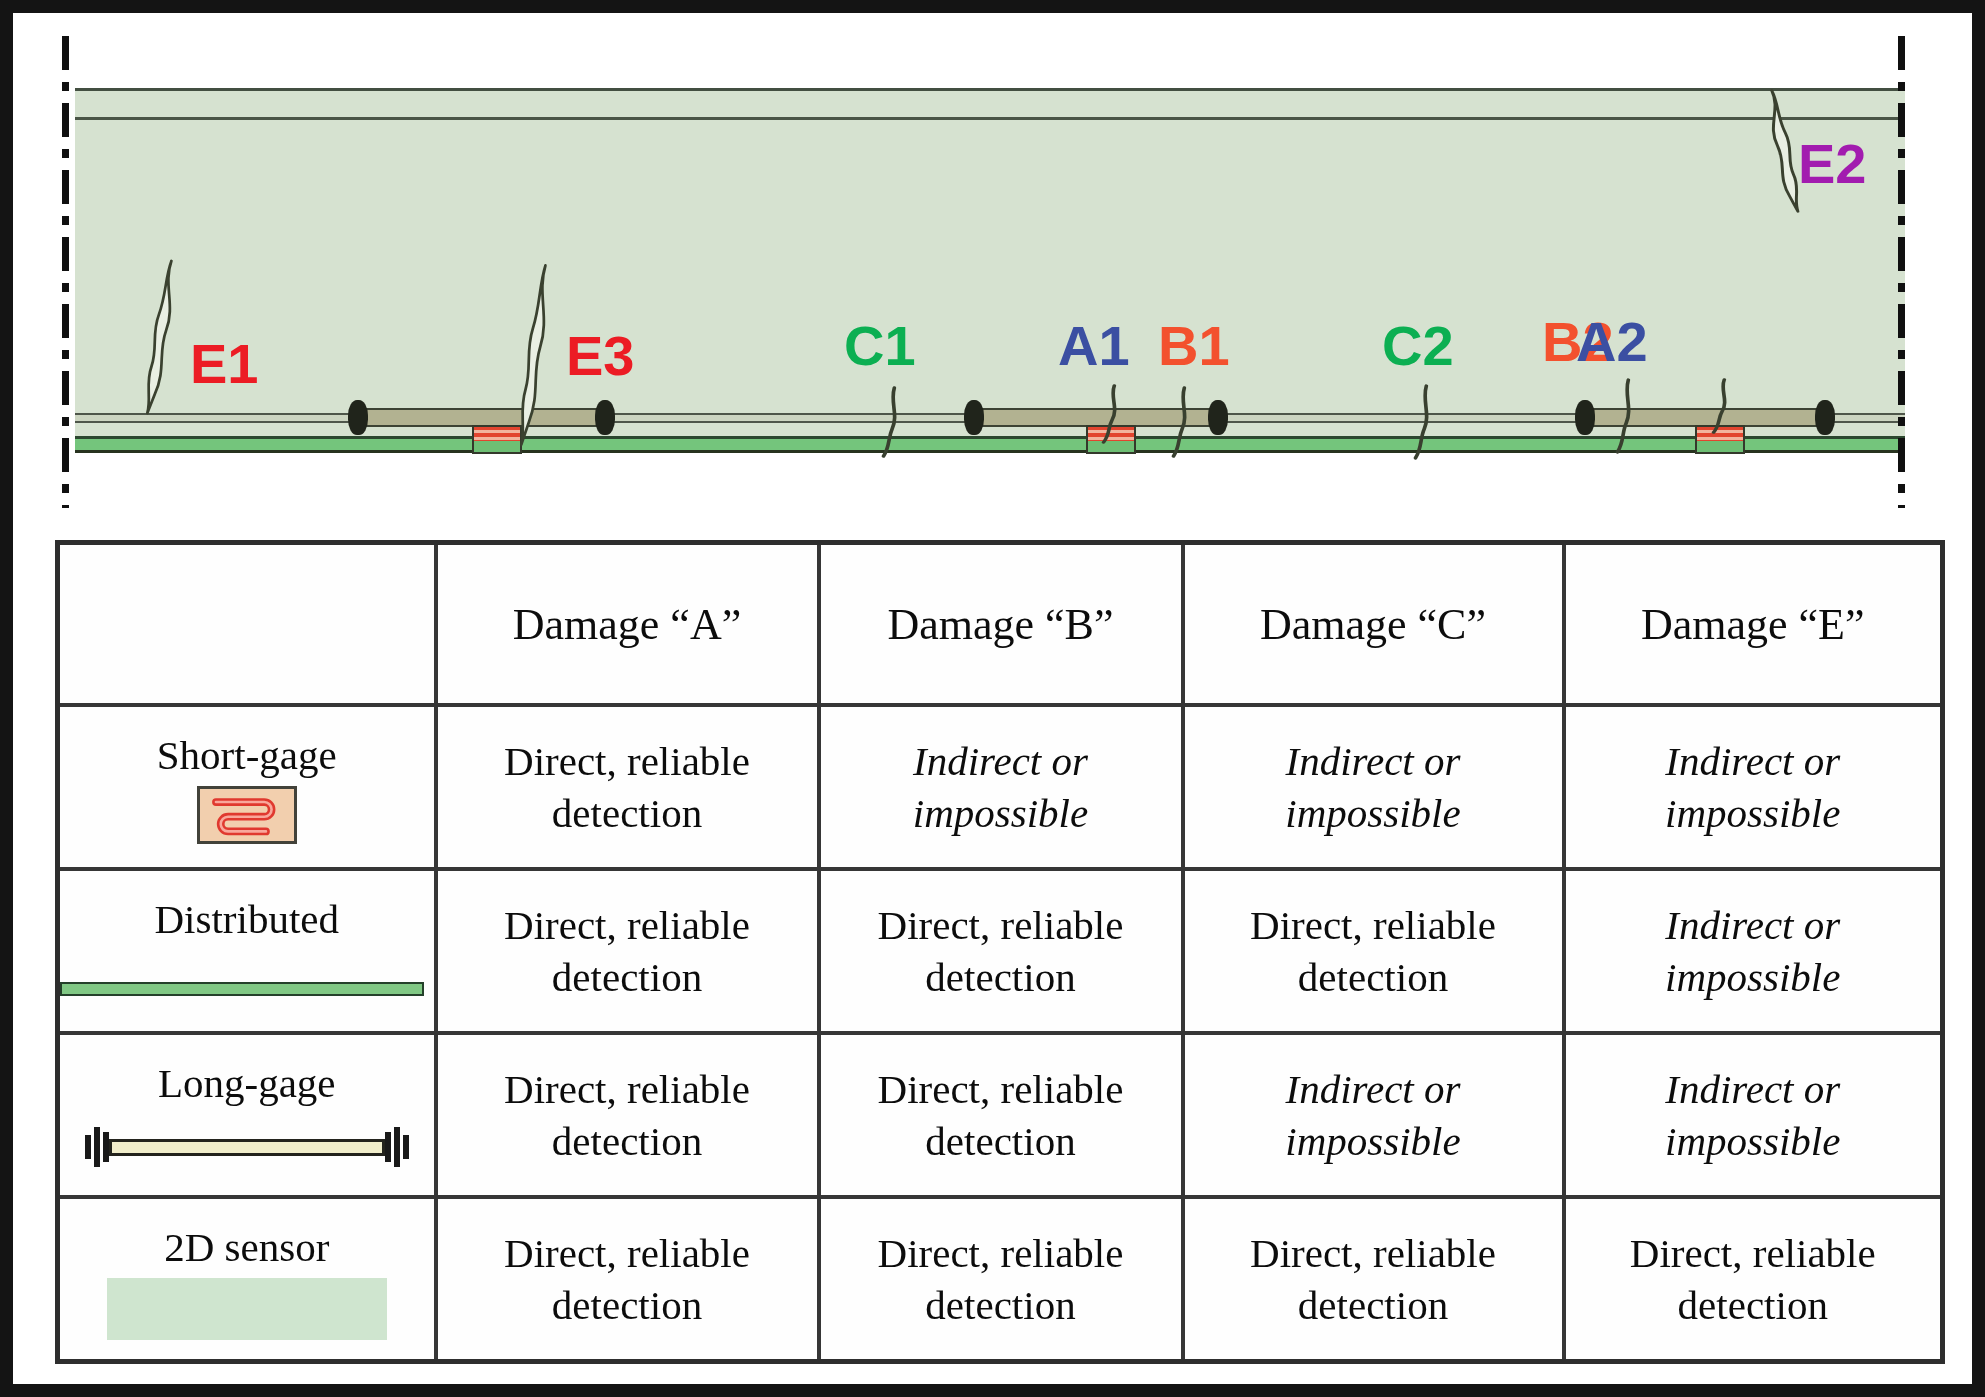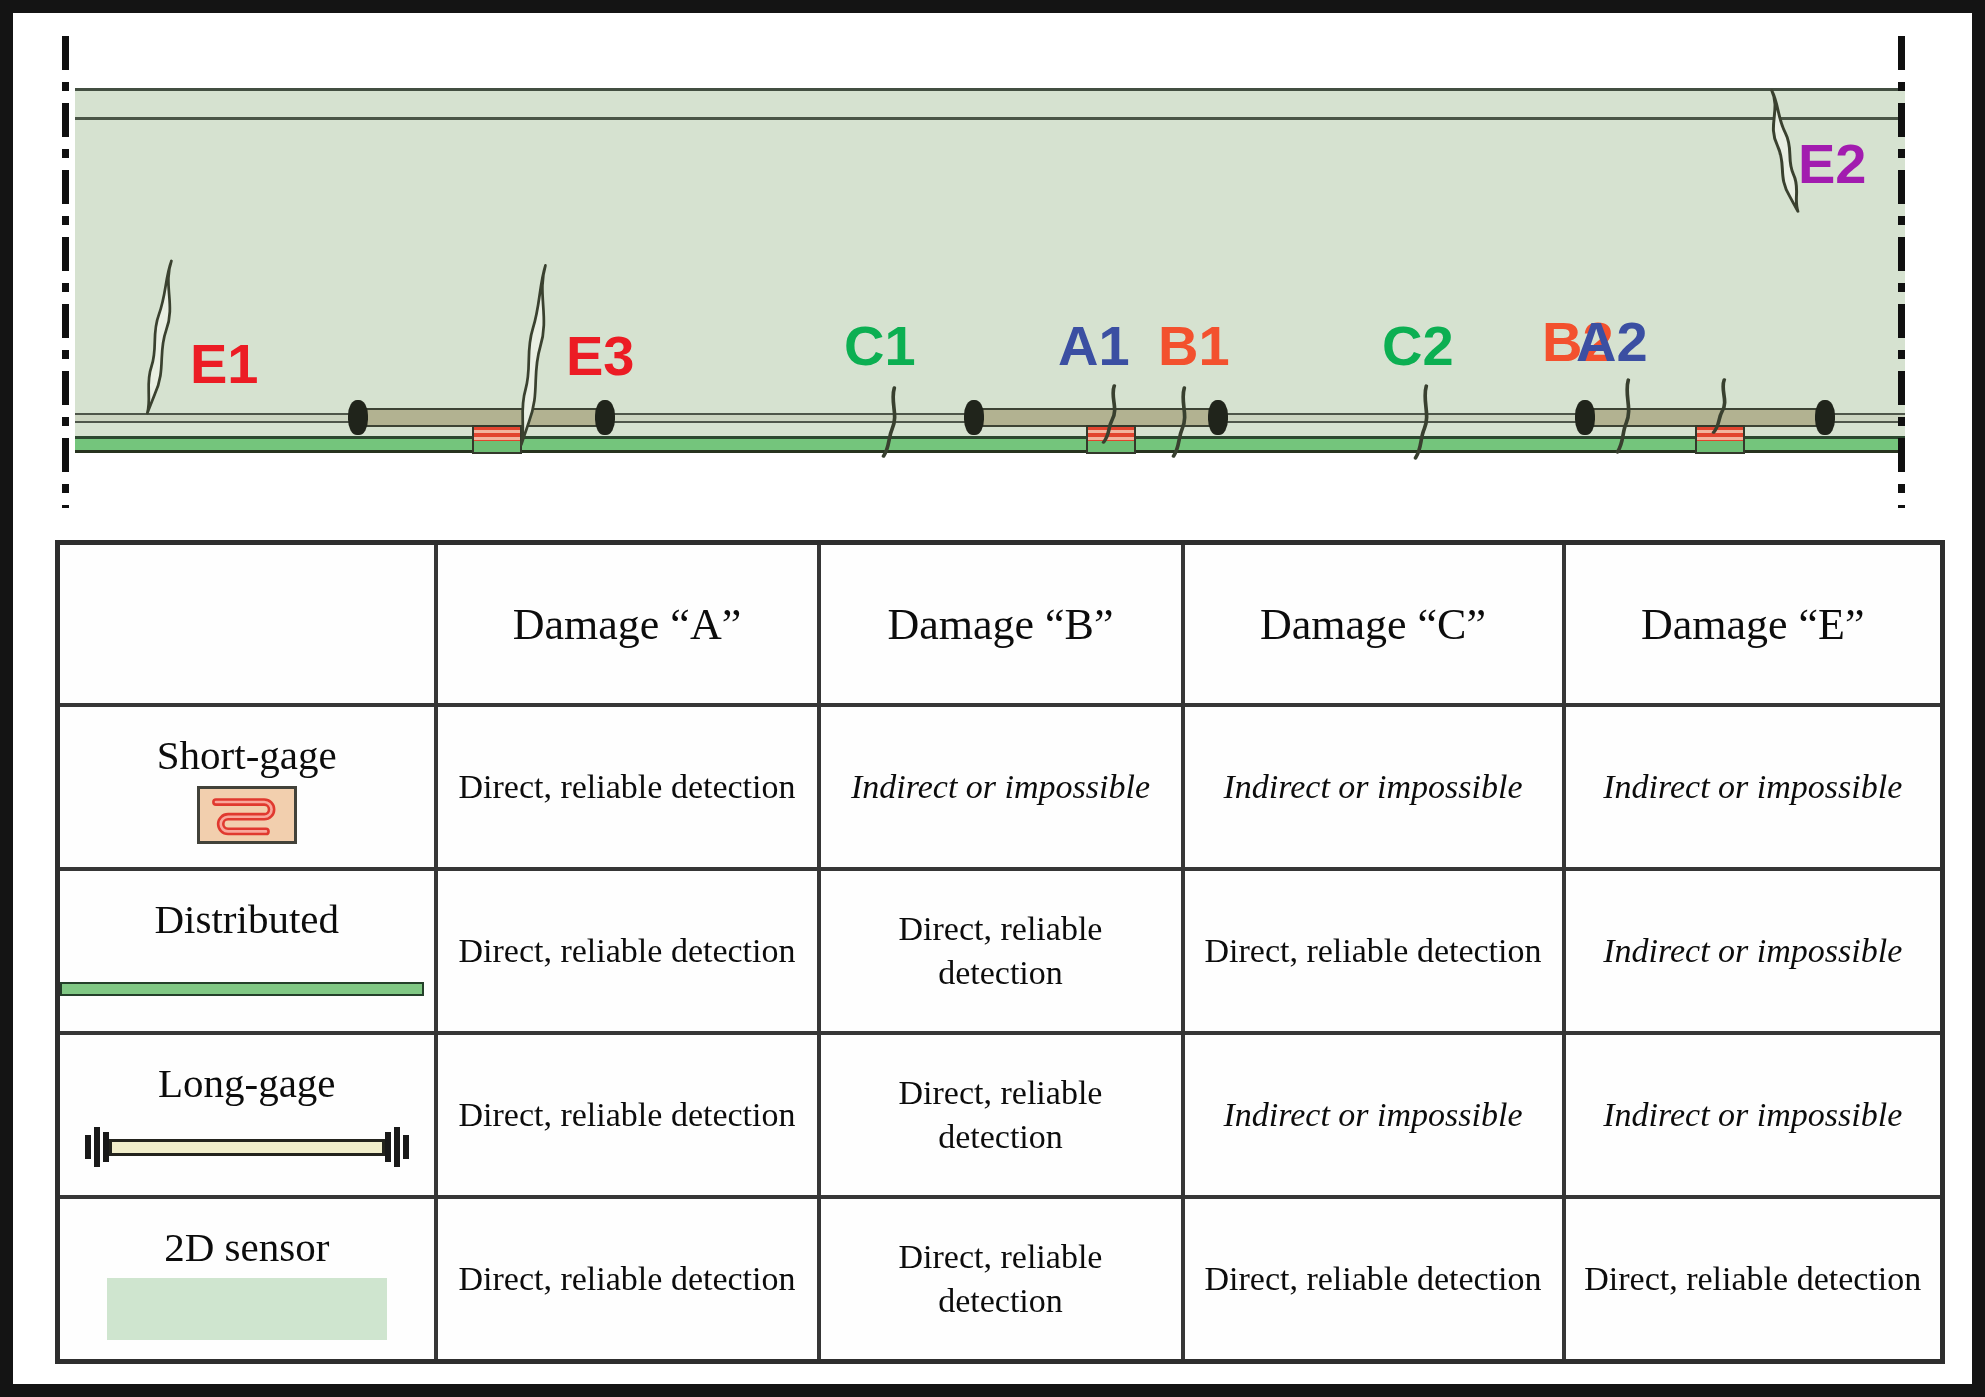--- a/index.html
+++ b/index.html
@@ -150,21 +150,21 @@
     background: #fefefe;
   }
   .dmg-table { border: 5px solid #2e2e2e; }
   .dmg-table th {
     height: 158px;
     font-size: 44px;
     font-weight: normal;
   }
   .dmg-table td { height: 160px; }
   .cell-text {
-    font-size: 34px;
+    font-size: 41px;
     line-height: 1.28;
     padding: 0 14px;
   }
   .cell-text[data-emph="italic"] { font-style: italic; }
 
   .label-cell-inner {
     display: flex; flex-direction: column;
     align-items: center;
     height: 100%;
     padding-top: 26px;

